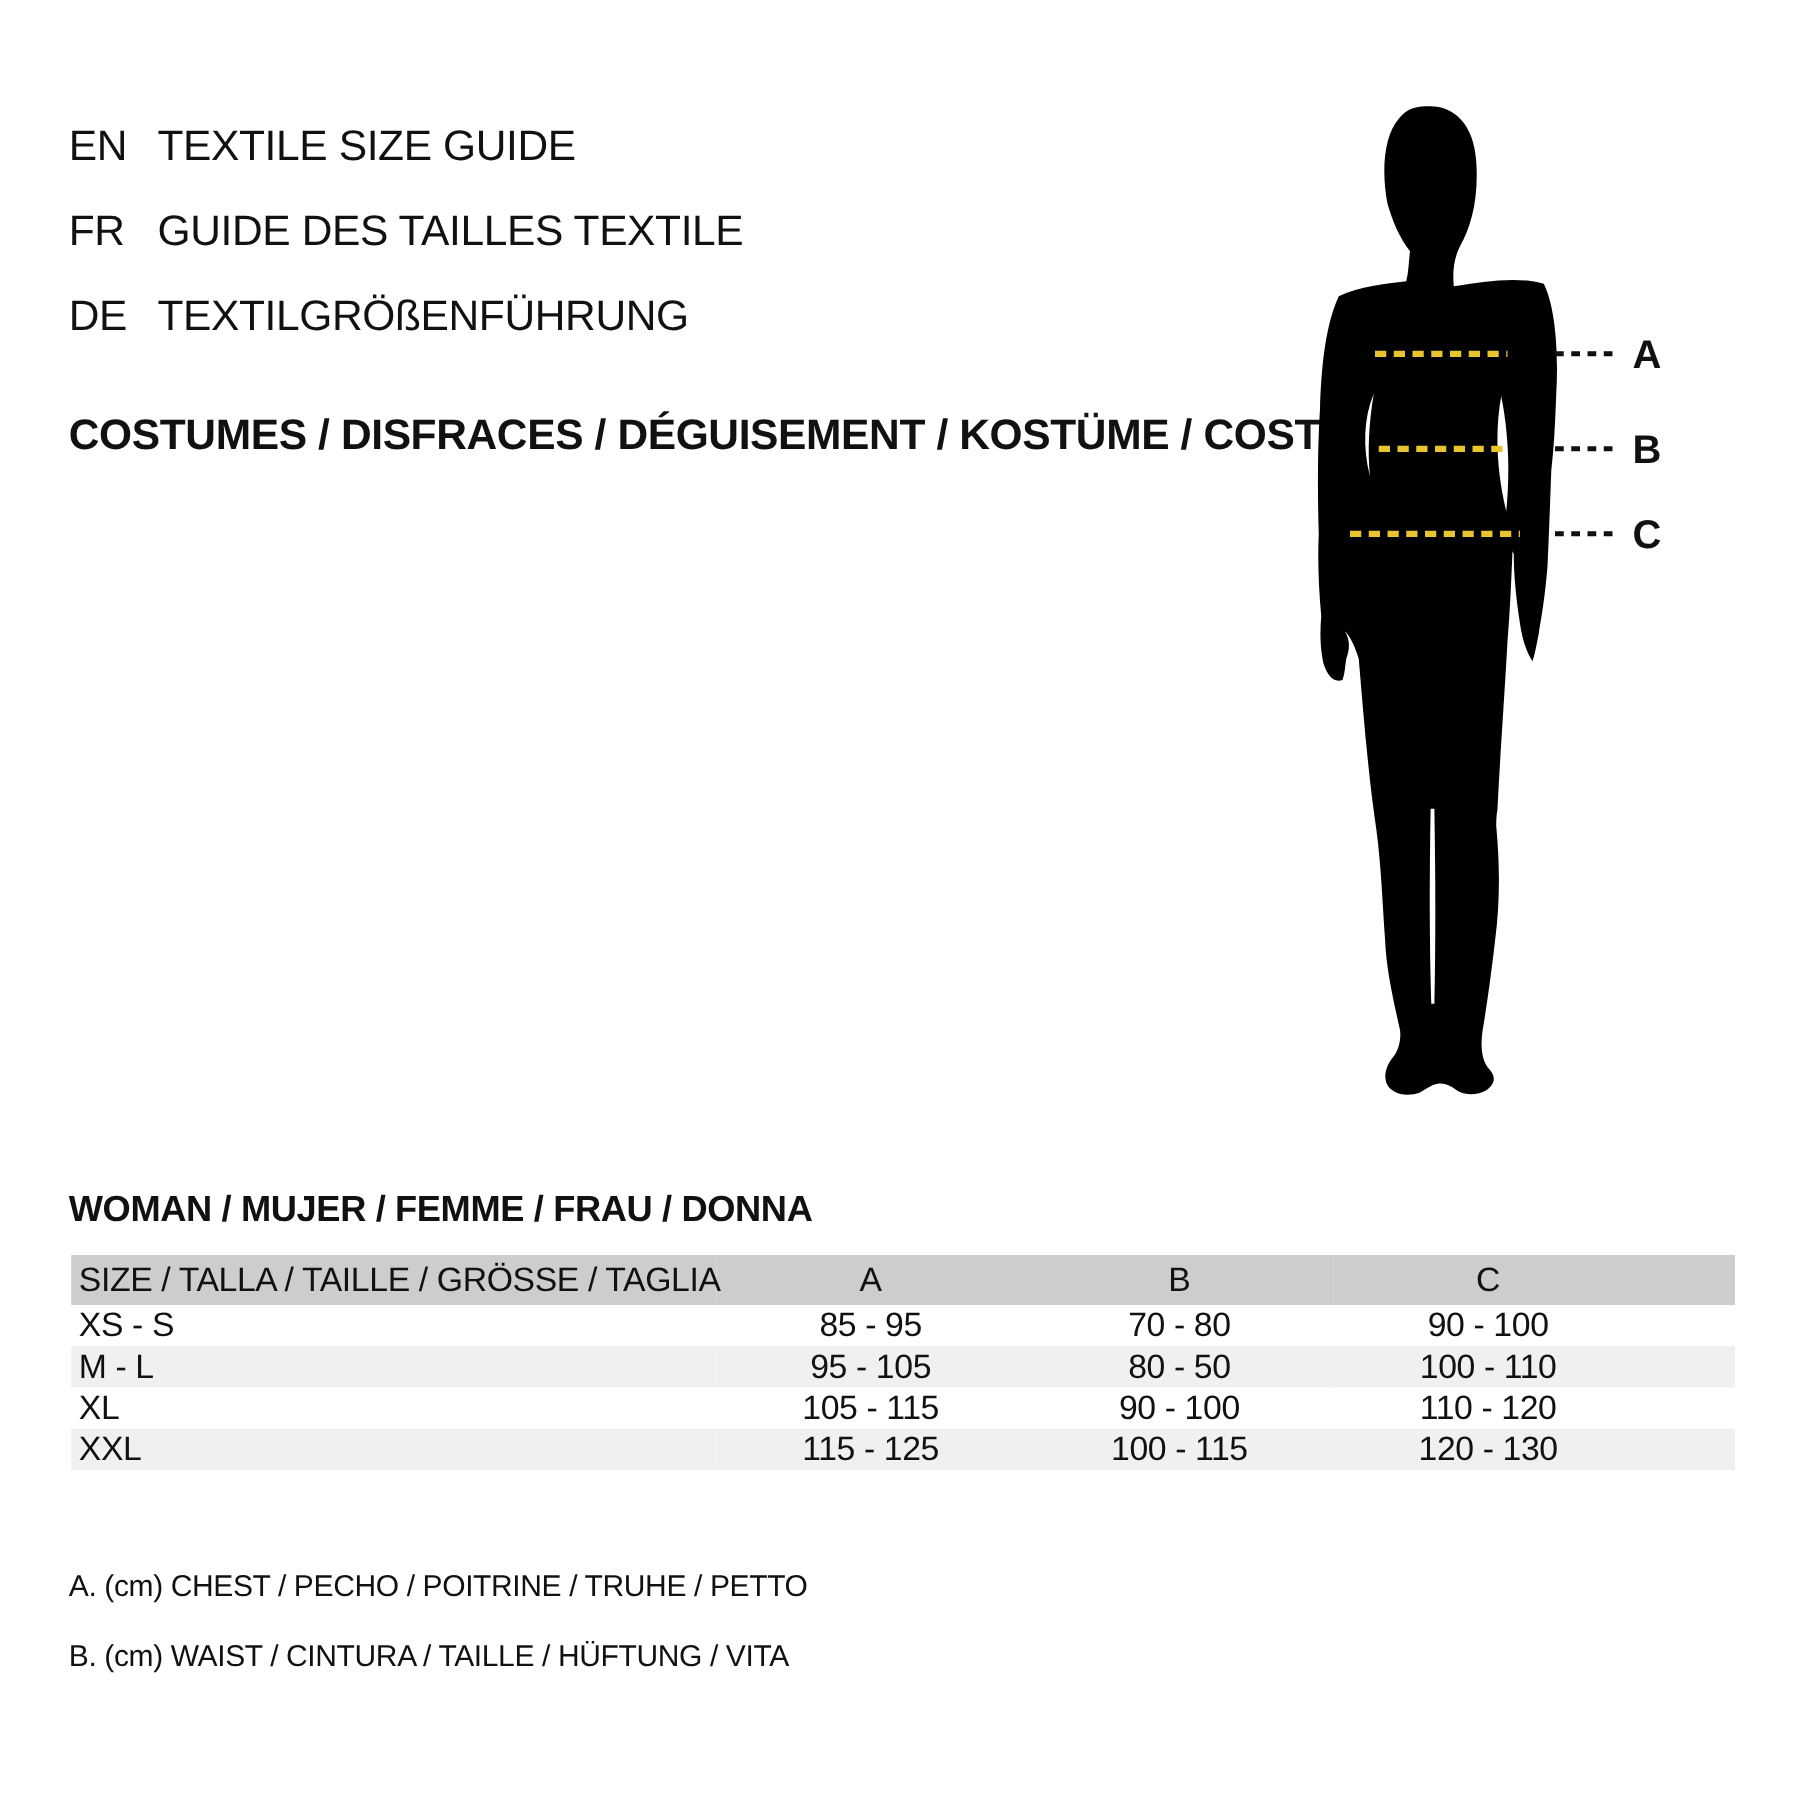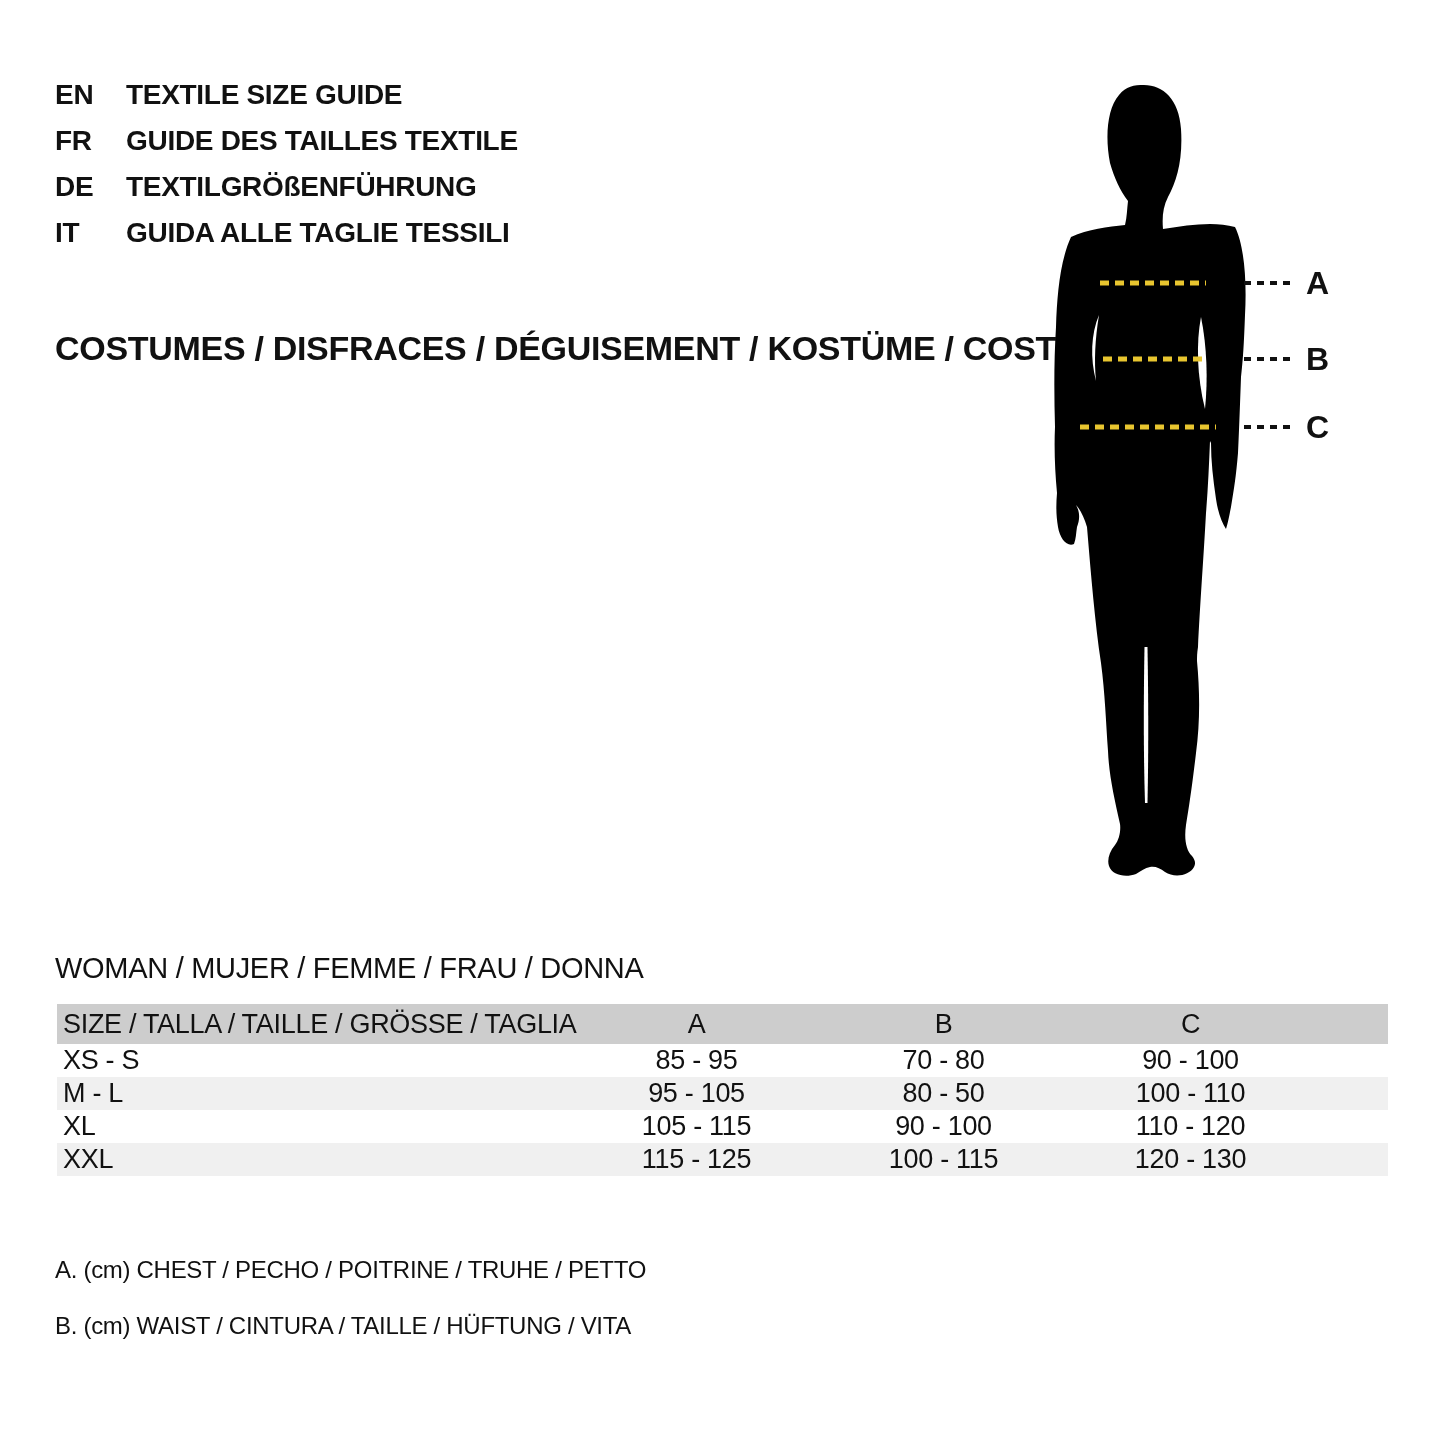--- a/index.html
+++ b/index.html
@@ -20,22 +20,23 @@
     left: 55px;
     top: 72px;
     list-style: none;
     margin: 0;
     padding: 0;
   }
   .lang-list li {
     display: flex;
     height: 46px;
     line-height: 46px;
-    font-size: 28px;
-    font-weight: 700;
+    font-size: 34px;
+    font-weight: 400;
+    margin-top: 22px;
   }
   .lang-list .code { width: 71px; flex: 0 0 71px; }
 
   
   .category {
     position: absolute;
     left: 55px;
     top: 326px;
     margin: 0;
     font-size: 34px;
@@ -66,21 +67,21 @@
   .measure-label.b { top: 267px; }
   .measure-label.c { top: 335px; }
 
   
   .section-title {
     position: absolute;
     left: 55px;
     top: 950px;
     font-size: 29px;
     line-height: 36px;
-    font-weight: 400;
+    font-weight: 700;
   }
 
   
   .size-table {
     position: absolute;
     left: 57px;
     top: 1004px;
     width: 1331px;
     border-collapse: collapse;
     table-layout: fixed;
@@ -123,24 +124,20 @@
       <span class="code">EN</span>
       <span class="name">TEXTILE SIZE GUIDE</span>
     </li>
     <li>
       <span class="code">FR</span>
       <span class="name">GUIDE DES TAILLES TEXTILE</span>
     </li>
     <li>
       <span class="code">DE</span>
       <span class="name">TEXTILGRÖßENFÜHRUNG</span>
-    </li>
-    <li>
-      <span class="code">IT</span>
-      <span class="name">GUIDA ALLE TAGLIE TESSILI</span>
     </li>
   </ul>
 
   <h1 class="category">COSTUMES / DISFRACES / DÉGUISEMENT / KOSTÜME / COSTUMI</h1>
 
   <div class="figure-area">
     <svg width="440" height="810" viewBox="0 0 440 810" xmlns="http://www.w3.org/2000/svg" aria-hidden="true">
 
       <path fill="#000000" d="
         M 196 15

